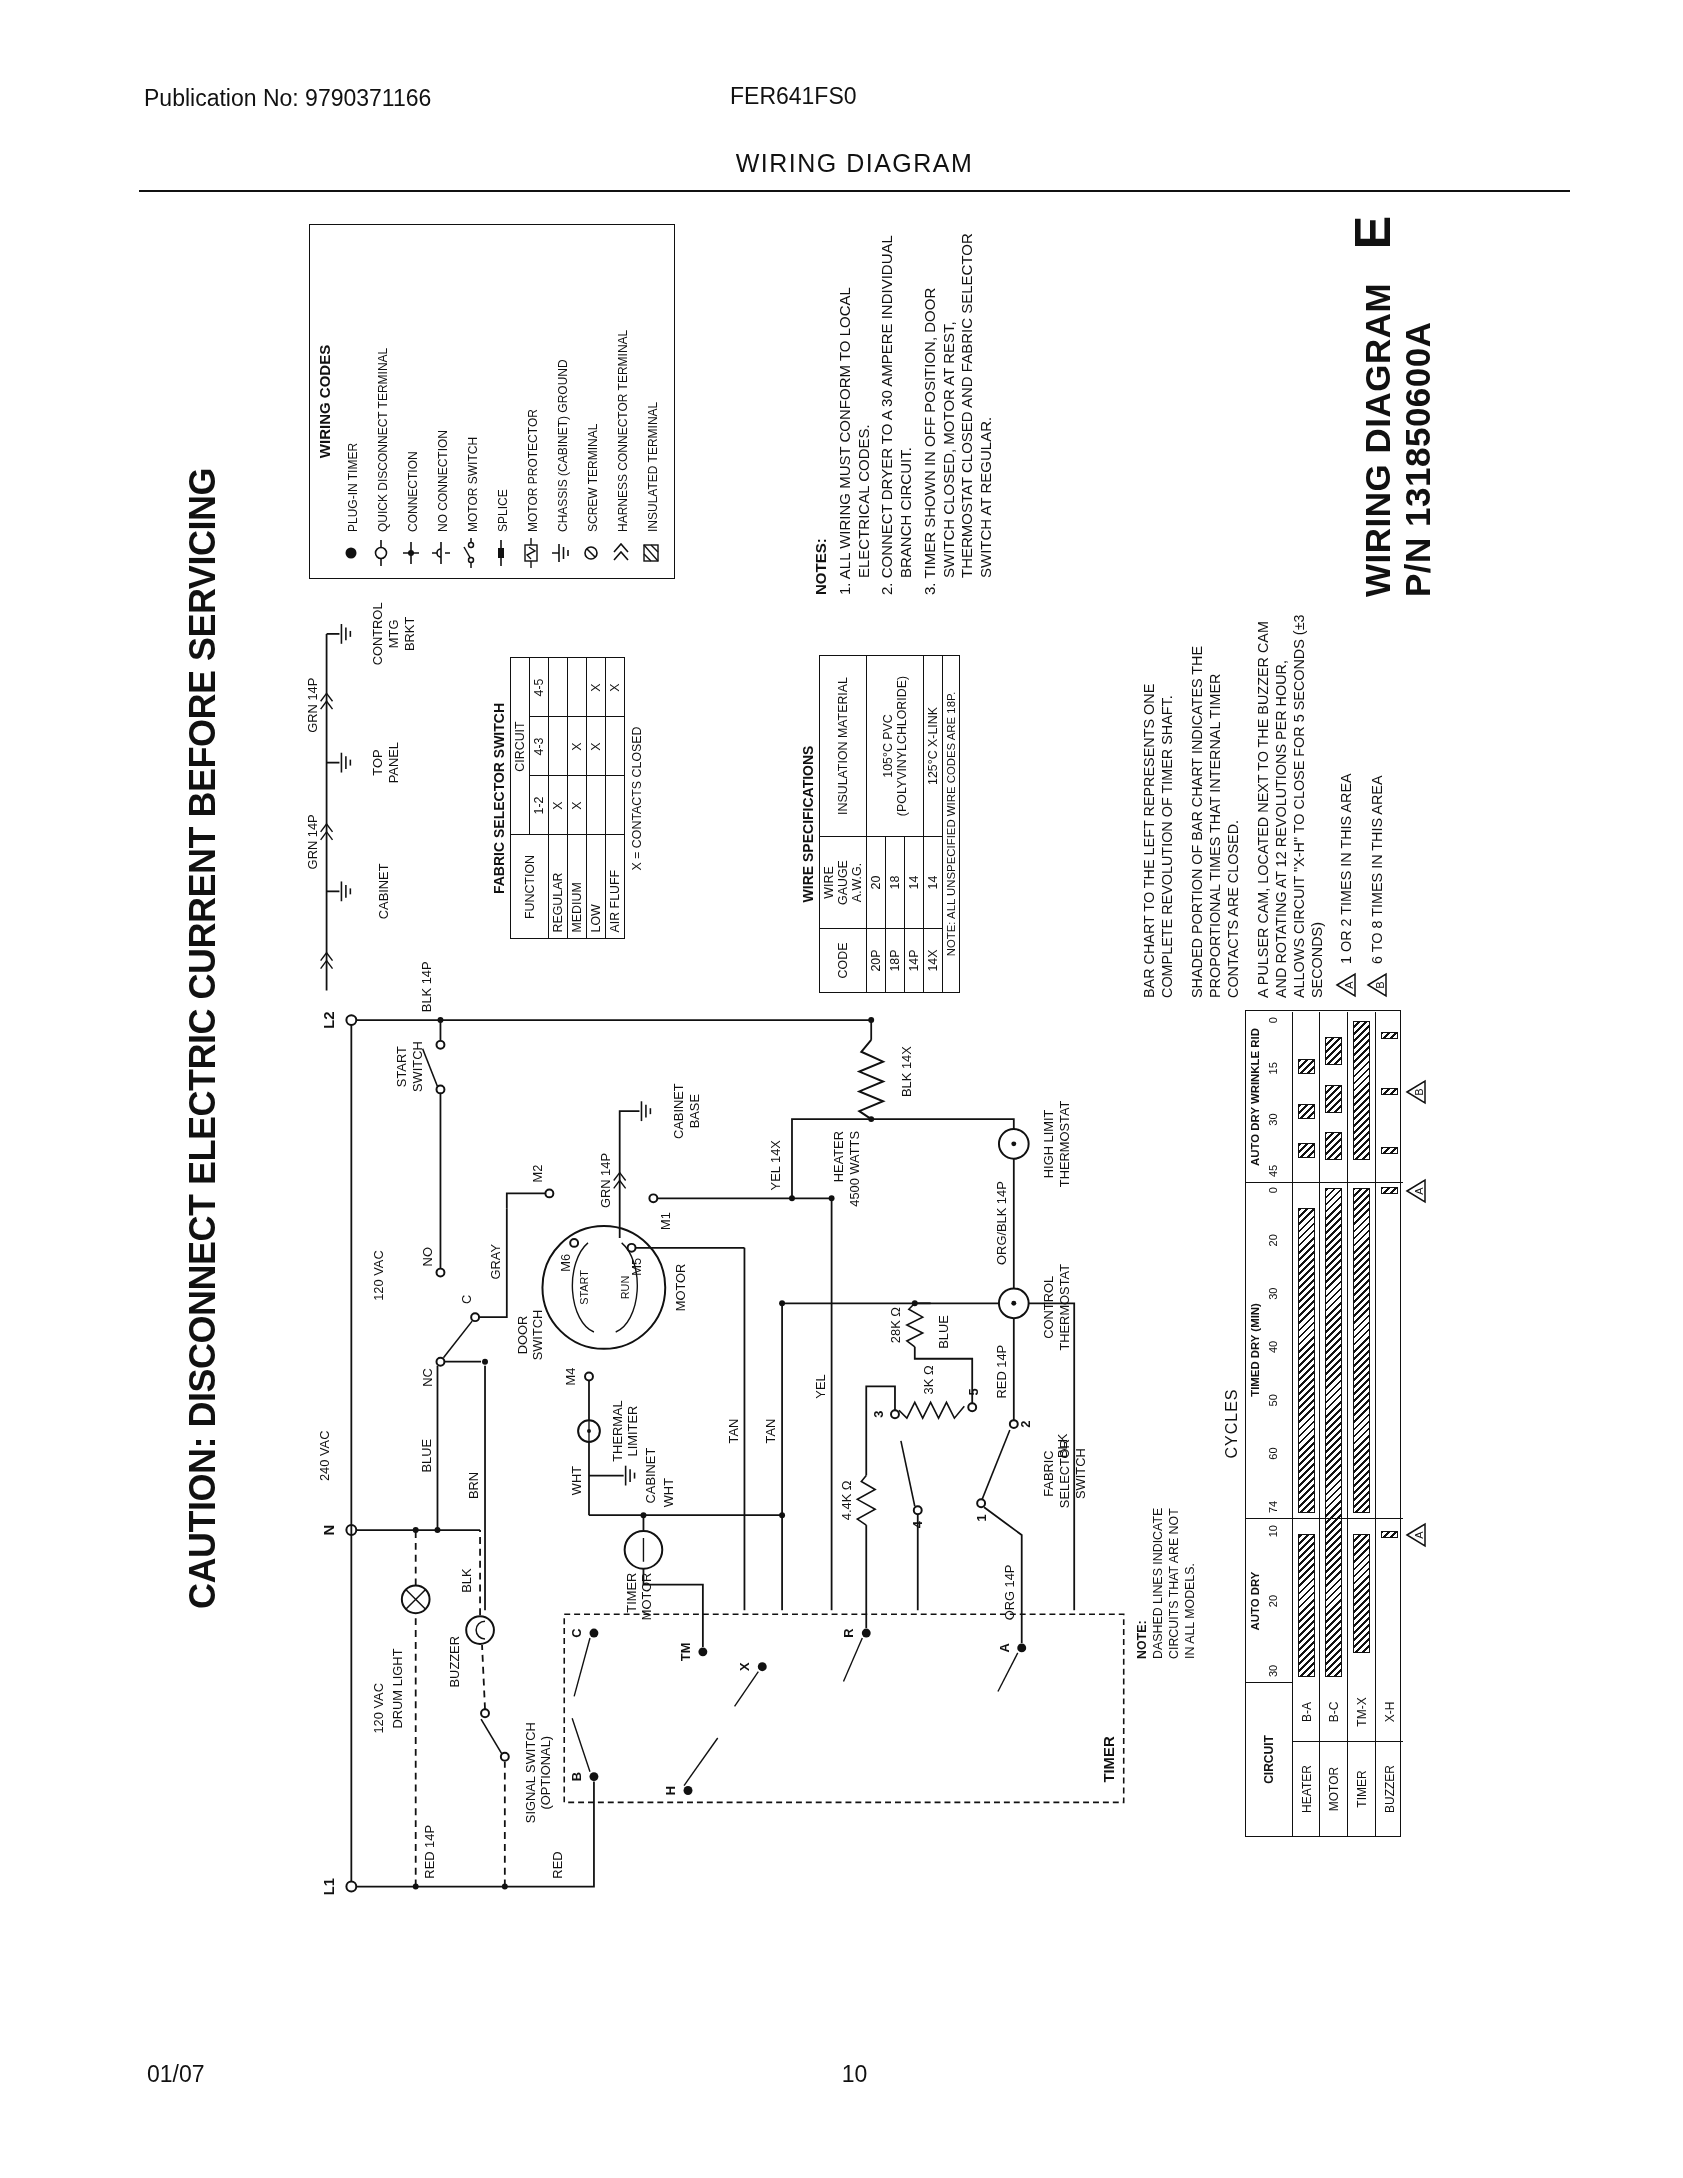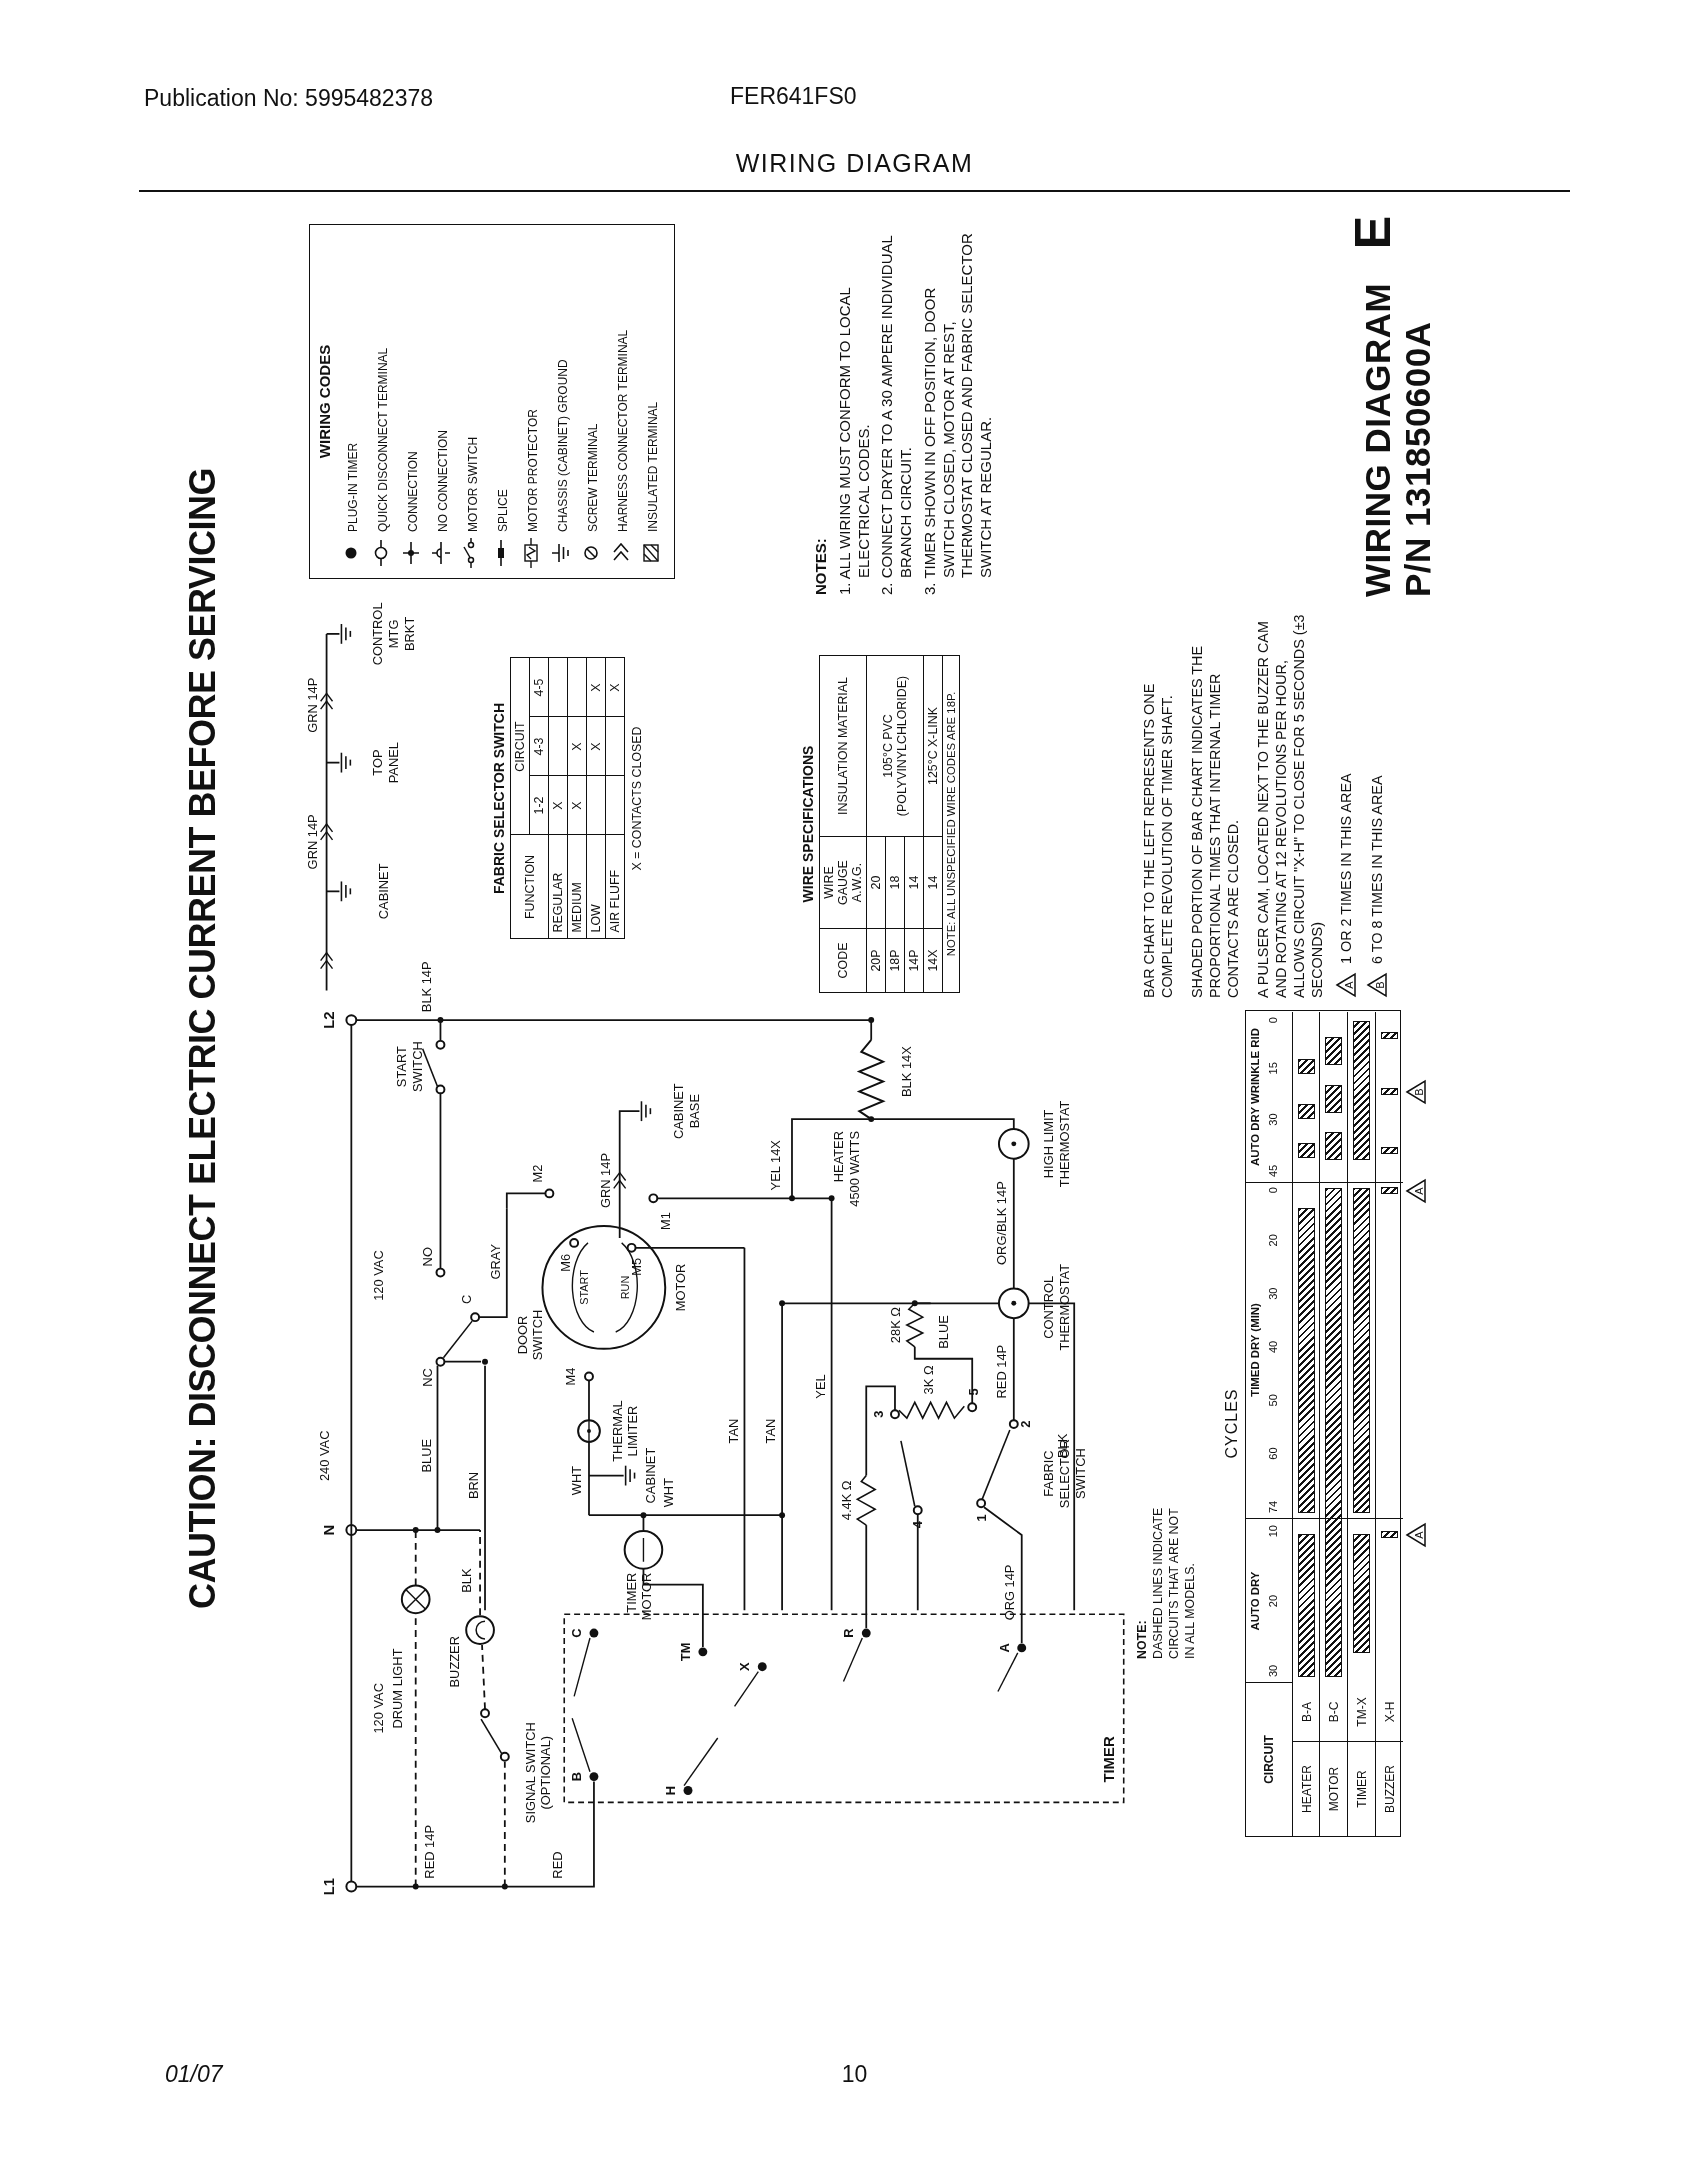--- a/index.html
+++ b/index.html
@@ -62,26 +62,26 @@
 
   .title-block{width:381px;}
   .tb-line{font-size:35px;font-weight:bold;white-space:nowrap;letter-spacing:0.5px;}
   .tb-rev{position:absolute;right:0;top:-14px;font-size:50px;font-weight:bold;}
 </style>
 </head>
 <body>
 
 <div class="page">
 
-  <div class="abs hdr" style="left:144px;top:85px;">Publication No: 5995482378</div>
+  <div class="abs hdr" style="left:144px;top:85px;">Publication No: 9790371166</div>
   <div class="abs hdr" style="left:730px;top:83px;">FER641FS0</div>
   <div class="abs page-title" style="left:139px;top:149px;width:1431px;text-align:center;">WIRING DIAGRAM</div>
   <div class="abs rule" style="left:139px;top:190px;width:1431px;"></div>
 
-  <div class="abs ftr" style="left:165px;top:2061px;font-style:italic;">01/07</div>
+  <div class="abs ftr" style="left:147px;top:2061px;">01/07</div>
   <div class="abs ftr" style="left:139px;top:2061px;width:1431px;text-align:center;">10</div>
 
   <div class="landscape">
 
     <svg class="sch" width="1723" height="1327" viewBox="0 0 1740 1340">
       <defs>
         <g id="gnd" stroke="#111" stroke-width="1.6">
           <line x1="-10" y1="0" x2="10" y2="0"></line>
           <line x1="-6.5" y1="4.5" x2="6.5" y2="4.5"></line>
           <line x1="-3" y1="9" x2="3" y2="9"></line>

